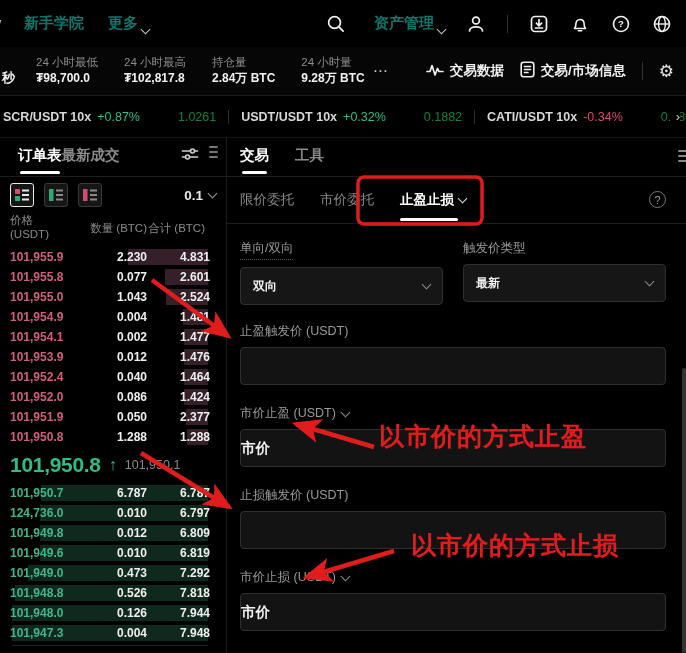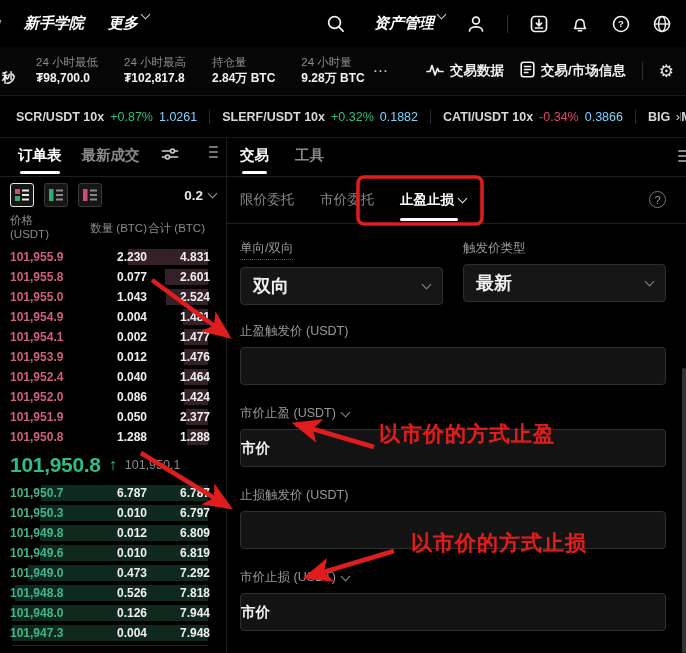--- a/index.html
+++ b/index.html
@@ -2,44 +2,44 @@
 <html><head>
 <meta charset="utf-8">
 <style>
   html,body{margin:0;padding:0;background:#000;}
   *{box-sizing:border-box;font-family:"Liberation Sans","DejaVu Sans",sans-serif;}
   .screen{position:relative;width:686px;height:653px;background:#000;overflow:hidden;color:#eaeaea;}
 
   
   .topnav{position:absolute;left:0;top:0;width:686px;height:47px;display:flex;align-items:center;background:#000;}
   .topnav .cut-caret{position:absolute;left:-6px;top:16px;color:#bbb;font-size:12px;}
-  .nav-item{color:#ffffff;font-size:15px;font-weight:700;margin-left:24px;display:flex;align-items:flex-start;gap:4px;cursor:pointer;font-style:italic;}
+  .nav-item{color:#0f766e;font-size:15px;font-weight:700;margin-left:24px;display:flex;align-items:flex-end;gap:4px;cursor:pointer;}
   .chev{display:inline-block;width:7px;height:7px;border-right:1.6px solid #c9c9c9;border-bottom:1.6px solid #c9c9c9;transform:rotate(45deg);margin-top:-3px;}
   .nav-right{position:absolute;right:14px;top:0;height:47px;display:flex;align-items:center;gap:21px;}
   .ic{display:flex;align-items:center;justify-content:center;color:#f2f2f2;}
   .vdiv{width:1px;height:18px;background:#333;}
 
   
   .statsbar{position:absolute;left:0;top:47px;width:686px;height:49px;background:#060606;border-bottom:1px solid #1b1b1b;display:flex;align-items:center;}
   .stat-cut{position:absolute;left:2px;top:22px;font-size:13px;font-weight:700;color:#f0f0f0;}
   .stats-wrap{display:flex;margin-left:36px;gap:26px;}
   .stat .sl{font-size:11.5px;color:#8c8c8c;line-height:15px;}
   .stat .sv{font-size:12px;color:#f2f2f2;font-weight:700;line-height:17px;}
   .stats-more{color:#cfcfcf;font-size:15px;letter-spacing:1px;margin-left:8px;cursor:pointer;}
   .stats-links{position:absolute;right:12px;display:flex;align-items:center;gap:16px;}
   .slink{display:flex;align-items:center;gap:6px;color:#f0f0f0;font-size:13.5px;font-weight:700;cursor:pointer;}
   .gear{font-size:17px;color:#e6e6e6;cursor:pointer;}
 
   
-  .tickerbar{position:absolute;left:0;top:96px;width:686px;height:42px;border-bottom:1px solid #161616;display:flex;align-items:center;padding-left:16px;overflow:hidden;}
+  .tickerbar{position:absolute;left:0;top:96px;width:686px;height:42px;border-bottom:1px solid #161616;display:flex;align-items:center;padding-left:3px;overflow:hidden;}
   .tk{display:flex;align-items:center;gap:6px;font-size:12.5px;white-space:nowrap;}
   .tk .pair{color:#d8d8d8;font-weight:700;}
   .tk .chg.up{color:#2ebd85;}
   .tk .chg.down{color:#e0436e;}
-  .tk .px{color:#7dd3fc;}
+  .tk .px{color:#15803d;margin-left:32px;}
   .tdiv{width:1px;height:14px;background:#2c2c2c;margin:0 12px;}
   .tk-next{position:absolute;right:6px;top:13px;color:#cfcfcf;font-size:13px;cursor:pointer;background:#000;padding-left:6px;}
 
   
   .main{position:absolute;left:0;top:138px;width:686px;bottom:0;display:flex;}
   .obook{position:relative;width:227px;height:100%;border-right:1px solid #1c1c1c;background:#000;}
   .trade{position:relative;flex:1;height:100%;background:#000;}
 
   .phead{position:relative;height:39px;border-bottom:1px solid #1e1e1e;display:flex;align-items:flex-start;padding-top:8px;}
   .ptab{font-size:14.5px;font-weight:700;color:#8a8a8a;cursor:pointer;position:relative;}
@@ -81,30 +81,30 @@
   .subtabs{position:relative;height:47px;border-bottom:1px solid #1e1e1e;display:flex;align-items:center;padding-left:13px;gap:26px;}
   .stab{font-size:13.5px;color:#8a8a8a;cursor:pointer;display:flex;align-items:center;gap:5px;position:relative;}
   .stab.act{color:#fff;font-weight:700;}
   .stab.act::after{content:"";position:absolute;left:0;right:8px;bottom:-12px;height:3px;background:#fff;border-radius:2px;}
   .help-c{position:absolute;right:20px;top:14px;width:17px;height:17px;border:1.4px solid #777;border-radius:50%;color:#999;font-size:11px;display:flex;align-items:center;justify-content:center;cursor:pointer;}
   .tform{position:relative;padding:10px 20px 0 13px;}
   .frow2{display:flex;gap:20px;}
   .fcol{flex:1;}
   .flabel{font-size:12.5px;color:#9a9a9a;margin:6px 0 7px;display:inline-flex;align-items:center;gap:6px;}
   .flabel.dotted{border-bottom:1px dotted #555;padding-bottom:2px;}
-  .fselect{height:38px;background:#161616;border:1px solid #2f2f2f;border-radius:4px;display:flex;align-items:center;padding:0 12px;font-size:18px;color:#f0f0f0;font-weight:700;cursor:pointer;justify-content:space-between;}
+  .fselect{height:38px;background:#161616;border:1px solid #2f2f2f;border-radius:4px;display:flex;align-items:center;padding:0 12px;font-size:12px;color:#f0f0f0;font-weight:700;cursor:pointer;justify-content:space-between;}
   .finput{width:100%;height:38px;background:#131313;border:1px solid #2f2f2f;border-radius:4px;padding:0 0;font-size:14.5px;color:#f0f0f0;font-weight:700;outline:none;}
   .gap{height:12px;}
 
   
   .scroll-thumb{position:absolute;right:0;top:230px;bottom:0;width:4px;background:#333;border-radius:2px;}
 
   
   .annot-svg{position:absolute;left:0;top:0;width:686px;height:653px;pointer-events:none;z-index:50;}
-  .annot-note{position:absolute;color:#e01d1d;font-size:21px;font-weight:700;z-index:51;pointer-events:none;letter-spacing:1px;text-shadow:0 0 1px rgba(224,29,29,.4);}
+  .annot-note{position:absolute;color:#e01d1d;font-size:25px;font-weight:700;z-index:51;pointer-events:none;letter-spacing:1px;text-shadow:0 0 1px rgba(224,29,29,.4);}
 </style>
 </head>
 <body>
 
 <div class="screen">
 
   <header class="topnav">
     <span class="cut-caret">∨</span>
     <div class="nav-item">
         <span>新手学院</span>
@@ -201,42 +201,42 @@
 
   <div class="tickerbar">
     <div id="tickers" style="display:flex;align-items:center;">
         <div class="tk">
           <span class="pair">SCR/USDT 10x</span>
           <span class="chg up">+0.87%</span>
           <span class="px">1.0261</span>
         </div>
         <span class="tdiv"></span>
         <div class="tk">
-          <span class="pair">SLERF/USDT 10x</span>
+          <span class="pair">USDT/USDT 10x</span>
           <span class="chg up">+0.32%</span>
           <span class="px">0.1882</span>
         </div>
         <span class="tdiv"></span>
         <div class="tk">
           <span class="pair">CATI/USDT 10x</span>
           <span class="chg down">-0.34%</span>
           <span class="px">0.3866</span>
         </div>
         <span class="tdiv"></span>
         <div class="tk">
           <span class="pair">BIGTIME/U</span>
         </div>
       </div>
     <span class="tk-next">›</span>
   </div>
 
   <div class="main">
 
     <aside class="obook">
-      <div class="phead" style="padding-left:18px;gap:20px;">
+      <div class="phead" style="padding-left:18px;">
         <div class="ptab act">订单表</div>
         <div class="ptab">最新成交</div>
         <span class="ob-ic-sliders">
           <svg width="18" height="16" viewBox="0 0 18 16" fill="none">
               <path d="M1.5 5h15M1.5 11h15" stroke="#cfcfcf" stroke-width="1.7" stroke-linecap="round"></path>
               <circle cx="11.5" cy="5" r="2" fill="#111" stroke="#cfcfcf" stroke-width="1.6"></circle>
               <circle cx="6.5" cy="11" r="2" fill="#111" stroke="#cfcfcf" stroke-width="1.6"></circle>
             </svg>
         </span>
         <span class="ob-ic-menu">
@@ -266,21 +266,21 @@
         </span>
         <span class="lay">
           <svg width="16" height="16" viewBox="0 0 16 16">
               <rect x="1" y="2" width="4.5" height="12" fill="#cf4c6e"></rect>
               <rect x="8" y="2.5" width="7" height="2" fill="#8a8a8a"></rect>
               <rect x="8" y="7" width="7" height="2" fill="#8a8a8a"></rect>
               <rect x="8" y="11.5" width="7" height="2" fill="#8a8a8a"></rect>
             </svg>
         </span>
         <div class="ob-prec">
-          <span>0.2</span>
+          <span>0.1</span>
             <i class="chev" style="border-color:#9a9a9a;"></i>
         </div>
       </div>
 
       <div class="ob-cols">
         <div class="c1">价格<br>(USDT)</div>
         <div class="c2">数量 (BTC)</div>
         <div class="c3">合计 (BTC)</div>
       </div>
 
@@ -355,21 +355,21 @@
 
       <div class="ob-rows" id="bids" style="overflow:hidden;height:163px;">
           <div class="orow bid">
             <div class="bar" style="width: 167.369px;"></div>
             <span class="p">101,950.7</span>
             <span class="a">6.787</span>
             <span class="t">6.787</span>
           </div>
           <div class="orow bid">
             <div class="bar" style="width: 167.616px;"></div>
-            <span class="p">101,950.3</span>
+            <span class="p">124,736.0</span>
             <span class="a">0.010</span>
             <span class="t">6.797</span>
           </div>
           <div class="orow bid">
             <div class="bar" style="width: 167.912px;"></div>
             <span class="p">101,949.8</span>
             <span class="a">0.012</span>
             <span class="t">6.809</span>
           </div>
           <div class="orow bid">

